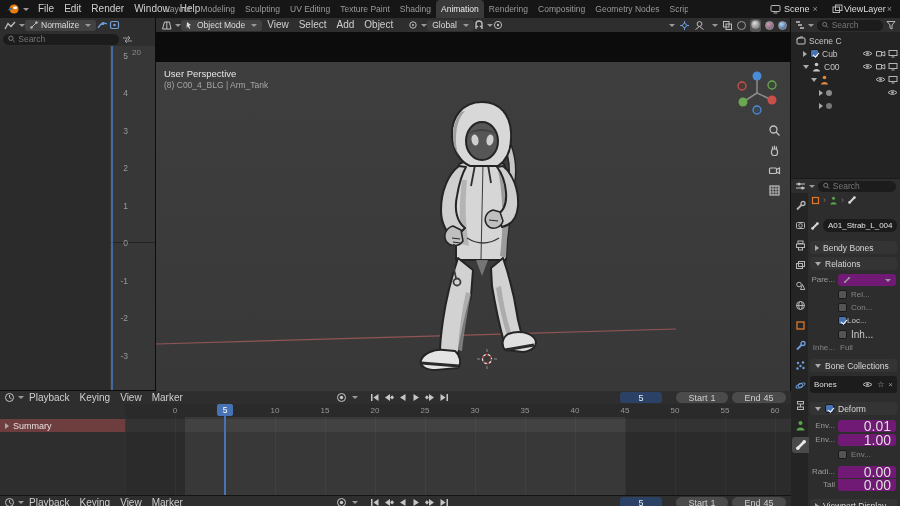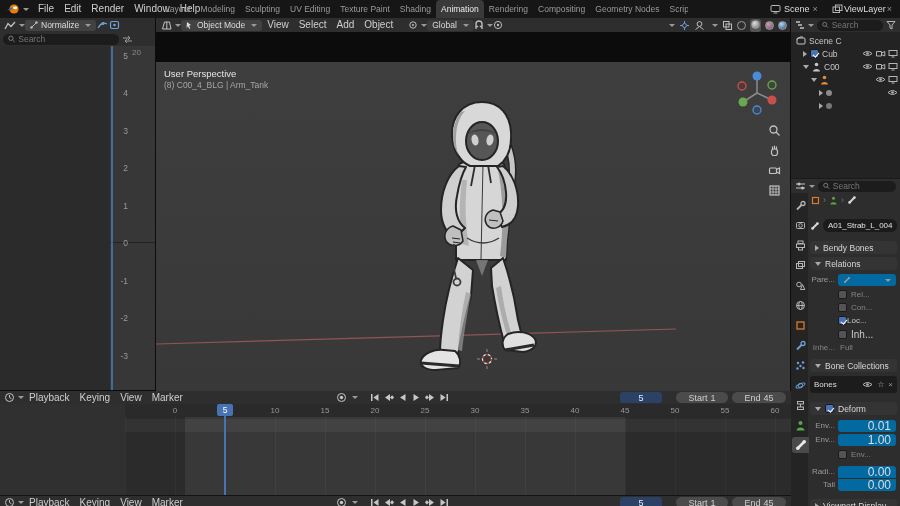--- a/index.html
+++ b/index.html
@@ -18,21 +18,21 @@
 .mi{padding:4px 5px;color:#cfcfcf;font-size:10px;line-height:18px}
 .tab{padding:0 5px;color:#9a9a9a;font-size:8.5px;line-height:18px;white-space:nowrap}
 .tab.act{background:#3a3a3a;color:#ececec;border-radius:4px 4px 0 0}
 .ehdr{background:#2e2e2e;height:14px;display:flex;align-items:center;padding:0 4px;font-size:9px;color:#cfcfcf;position:relative}
 .pillbtn{background:#424242;border-radius:3px;height:11px;display:inline-flex;align-items:center;gap:3px;padding:0 5px;color:#ddd;font-size:8.5px}
 .search{display:flex;align-items:center;gap:3px;background:#1c1c1c;border-radius:7px;height:11px;padding:0 5px;flex:1}
 .search input{background:none;border:none;outline:none;color:#bbb;font-size:8.5px;width:100%;font-family:inherit}
 .search input::placeholder{color:#767676}
 .sechdr{background:#343434;border-radius:3px;height:13px;display:flex;align-items:center;gap:4px;padding:0 5px;font-size:8.5px;color:#d8d8d8}
 .plabel{position:absolute;left:0;width:27px;text-align:right;font-size:8px;color:#9a9a9a;line-height:12px}
-.num{position:absolute;left:30px;width:58px;height:12px;background:#0369a1;border-radius:3px;color:#dedede;font-size:12px;display:flex;align-items:center;justify-content:flex-end;padding:0 5px}
+.num{position:absolute;left:30px;width:58px;height:12px;background:#701a75;border-radius:3px;color:#dedede;font-size:14px;display:flex;align-items:center;justify-content:flex-end;padding:0 5px}
 .dim{color:#858585}
 .olrow{position:absolute;width:109px;height:13px;display:flex;align-items:center;gap:3px;font-size:8.5px;color:#c6c6c6}
 .olicons{position:absolute;right:2px;display:flex;gap:2px;align-items:center}
 .sph{width:9px;height:9px;border-radius:50%;border:1px solid #9a9a9a;display:inline-block}
 .mini{width:10px;height:10px;border:1px solid #8e8e8e;border-radius:2px;display:inline-block;opacity:.75}
 .tbtn{display:inline-flex;align-items:center;justify-content:center;width:12px;height:12px}
 .rnum{position:absolute;width:20px;text-align:center;font-size:8px;color:#969696;top:2px}
 .ptab{position:absolute;left:1px;width:16px;height:16px;display:flex;align-items:center;justify-content:center}
 .ptab.act{background:#4a4a4a;border-radius:3px 0 0 3px;width:17px}
 .gax{position:absolute;left:104px;width:24px;text-align:right;font-size:8.5px;color:#999}
@@ -658,20 +658,26 @@
       <span class="abs" style="left:620px;width:42px;height:11px;background:#2b4165;border-radius:3px;color:#e8eef8;display:flex;align-items:center;justify-content:center">5</span>
       <span class="abs hrow" style="left:676px;width:52px;height:11px;background:#4b4b4b;border-radius:8px;justify-content:center;gap:3px">
         <span>Start</span>
           <span>1</span>
       </span>
       <span class="abs hrow" style="left:732px;width:54px;height:11px;background:#4b4b4b;border-radius:8px;justify-content:center;gap:3px">
         <span>End</span>
           <span>45</span>
       </span>
     </div>
+    <div class="abs" style="left:0;top:13px;width:125px;height:91px;background:#2e2e2e">
+      <div class="hrow" style="position:absolute;top:15px;left:0;width:125px;height:13px;background:#6e3e3e;gap:4px;padding-left:5px;color:#e8dede">
+        <i class="tri-r"></i>
+          <span>Summary</span>
+      </div>
+    </div>
     <div class="abs" style="left:125px;top:13px;width:666px;height:91px;background:#383838">
       <div class="abs" style="left:0;top:13px;width:666px;height:78px;background:repeating-linear-gradient(90deg,rgba(255,255,255,.04) 0 1px,transparent 1px 50px)"></div>
       <div class="abs" style="left:0;top:0;width:666px;height:13px;background:#2a2a2a">
         <span class="rnum" style="left:40px">0</span>
         <span class="rnum" style="left:90px">5</span>
         <span class="rnum" style="left:140px">10</span>
         <span class="rnum" style="left:190px">15</span>
         <span class="rnum" style="left:240px">20</span>
         <span class="rnum" style="left:290px">25</span>
         <span class="rnum" style="left:340px">30</span>

